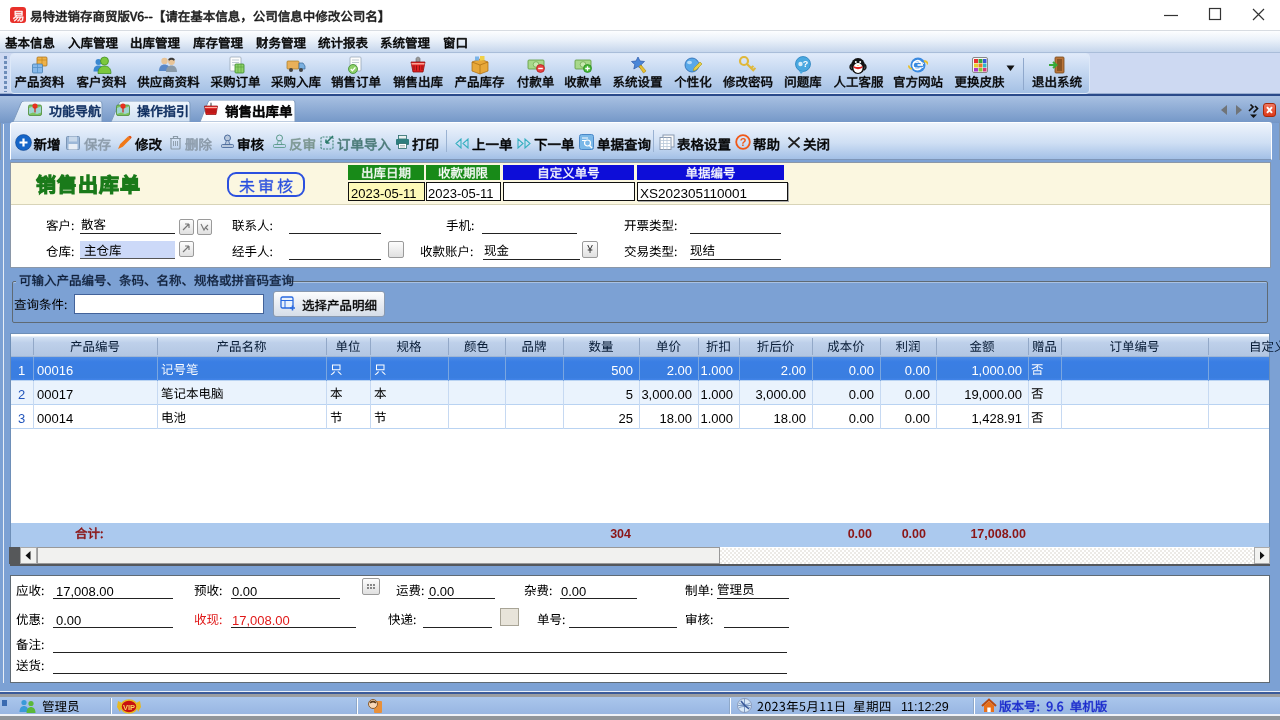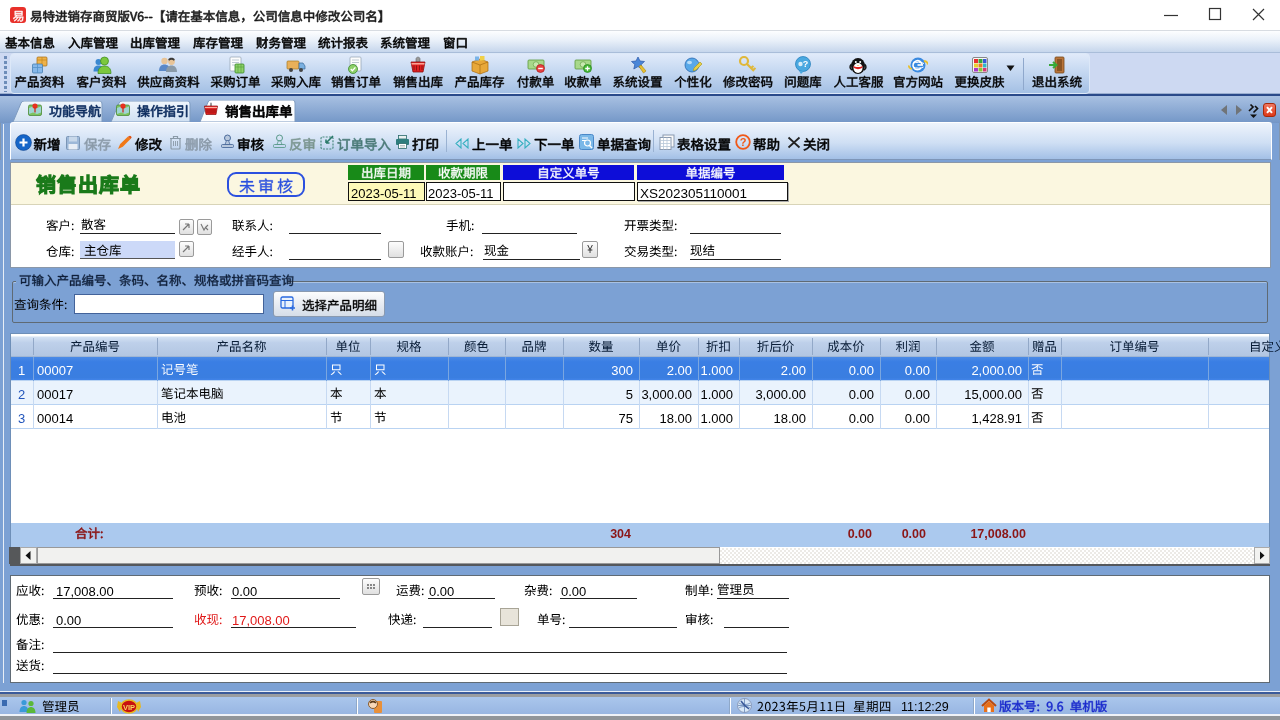--- a/index.html
+++ b/index.html
@@ -346,28 +346,28 @@
     <div style="position:absolute;left:639px;top:357px;width:1px;height:24px;background:#7aa6e0;"></div>
     <div style="position:absolute;left:698px;top:357px;width:1px;height:24px;background:#7aa6e0;"></div>
     <div style="position:absolute;left:739px;top:357px;width:1px;height:24px;background:#7aa6e0;"></div>
     <div style="position:absolute;left:812px;top:357px;width:1px;height:24px;background:#7aa6e0;"></div>
     <div style="position:absolute;left:880px;top:357px;width:1px;height:24px;background:#7aa6e0;"></div>
     <div style="position:absolute;left:936px;top:357px;width:1px;height:24px;background:#7aa6e0;"></div>
     <div style="position:absolute;left:1028px;top:357px;width:1px;height:24px;background:#7aa6e0;"></div>
     <div style="position:absolute;left:1061px;top:357px;width:1px;height:24px;background:#7aa6e0;"></div>
     <div style="position:absolute;left:1208px;top:357px;width:1px;height:24px;background:#7aa6e0;"></div>
     <div style="position:absolute;left:10px;top:362px;width:23px;font-size:13px;line-height:17px;color:#ffffff;text-align:center;white-space:pre;">1</div>
-    <div style="position:absolute;left:37px;top:362px;font-size:13px;line-height:17px;color:#ffffff;text-align:left;white-space:pre;">00007</div>
-    <div style="position:absolute;left:543px;top:362px;width:90px;font-size:13px;line-height:17px;color:#ffffff;text-align:right;white-space:pre;">300</div>
+    <div style="position:absolute;left:37px;top:362px;font-size:13px;line-height:17px;color:#ffffff;text-align:left;white-space:pre;">00016</div>
+    <div style="position:absolute;left:543px;top:362px;width:90px;font-size:13px;line-height:17px;color:#ffffff;text-align:right;white-space:pre;">500</div>
     <div style="position:absolute;left:602px;top:362px;width:90px;font-size:13px;line-height:17px;color:#ffffff;text-align:right;white-space:pre;">2.00</div>
     <div style="position:absolute;left:643px;top:362px;width:90px;font-size:13px;line-height:17px;color:#ffffff;text-align:right;white-space:pre;">1.000</div>
     <div style="position:absolute;left:716px;top:362px;width:90px;font-size:13px;line-height:17px;color:#ffffff;text-align:right;white-space:pre;">2.00</div>
     <div style="position:absolute;left:784px;top:362px;width:90px;font-size:13px;line-height:17px;color:#ffffff;text-align:right;white-space:pre;">0.00</div>
     <div style="position:absolute;left:840px;top:362px;width:90px;font-size:13px;line-height:17px;color:#ffffff;text-align:right;white-space:pre;">0.00</div>
-    <div style="position:absolute;left:932px;top:362px;width:90px;font-size:13px;line-height:17px;color:#ffffff;text-align:right;white-space:pre;">2,000.00</div>
+    <div style="position:absolute;left:932px;top:362px;width:90px;font-size:13px;line-height:17px;color:#ffffff;text-align:right;white-space:pre;">1,000.00</div>
     <div style="position:absolute;left:11px;top:381px;width:1258px;height:24px;background:#eaf3fd;"></div>
     <div style="position:absolute;left:11px;top:404px;width:1258px;height:1px;background:#b9d3f2;"></div>
     <div style="position:absolute;left:33px;top:381px;width:1px;height:24px;background:#c6d9f2;"></div>
     <div style="position:absolute;left:157px;top:381px;width:1px;height:24px;background:#c6d9f2;"></div>
     <div style="position:absolute;left:326px;top:381px;width:1px;height:24px;background:#c6d9f2;"></div>
     <div style="position:absolute;left:370px;top:381px;width:1px;height:24px;background:#c6d9f2;"></div>
     <div style="position:absolute;left:448px;top:381px;width:1px;height:24px;background:#c6d9f2;"></div>
     <div style="position:absolute;left:505px;top:381px;width:1px;height:24px;background:#c6d9f2;"></div>
     <div style="position:absolute;left:563px;top:381px;width:1px;height:24px;background:#c6d9f2;"></div>
     <div style="position:absolute;left:639px;top:381px;width:1px;height:24px;background:#c6d9f2;"></div>
@@ -380,41 +380,41 @@
     <div style="position:absolute;left:1061px;top:381px;width:1px;height:24px;background:#c6d9f2;"></div>
     <div style="position:absolute;left:1208px;top:381px;width:1px;height:24px;background:#c6d9f2;"></div>
     <div style="position:absolute;left:10px;top:386px;width:23px;font-size:13px;line-height:17px;color:#2255bb;text-align:center;white-space:pre;">2</div>
     <div style="position:absolute;left:37px;top:386px;font-size:13px;line-height:17px;color:#000000;text-align:left;white-space:pre;">00017</div>
     <div style="position:absolute;left:543px;top:386px;width:90px;font-size:13px;line-height:17px;color:#000000;text-align:right;white-space:pre;">5</div>
     <div style="position:absolute;left:602px;top:386px;width:90px;font-size:13px;line-height:17px;color:#000000;text-align:right;white-space:pre;">3,000.00</div>
     <div style="position:absolute;left:643px;top:386px;width:90px;font-size:13px;line-height:17px;color:#000000;text-align:right;white-space:pre;">1.000</div>
     <div style="position:absolute;left:716px;top:386px;width:90px;font-size:13px;line-height:17px;color:#000000;text-align:right;white-space:pre;">3,000.00</div>
     <div style="position:absolute;left:784px;top:386px;width:90px;font-size:13px;line-height:17px;color:#000000;text-align:right;white-space:pre;">0.00</div>
     <div style="position:absolute;left:840px;top:386px;width:90px;font-size:13px;line-height:17px;color:#000000;text-align:right;white-space:pre;">0.00</div>
-    <div style="position:absolute;left:932px;top:386px;width:90px;font-size:13px;line-height:17px;color:#000000;text-align:right;white-space:pre;">15,000.00</div>
+    <div style="position:absolute;left:932px;top:386px;width:90px;font-size:13px;line-height:17px;color:#000000;text-align:right;white-space:pre;">19,000.00</div>
     <div style="position:absolute;left:11px;top:428px;width:1258px;height:1px;background:#b9d3f2;"></div>
     <div style="position:absolute;left:33px;top:405px;width:1px;height:24px;background:#c6d9f2;"></div>
     <div style="position:absolute;left:157px;top:405px;width:1px;height:24px;background:#c6d9f2;"></div>
     <div style="position:absolute;left:326px;top:405px;width:1px;height:24px;background:#c6d9f2;"></div>
     <div style="position:absolute;left:370px;top:405px;width:1px;height:24px;background:#c6d9f2;"></div>
     <div style="position:absolute;left:448px;top:405px;width:1px;height:24px;background:#c6d9f2;"></div>
     <div style="position:absolute;left:505px;top:405px;width:1px;height:24px;background:#c6d9f2;"></div>
     <div style="position:absolute;left:563px;top:405px;width:1px;height:24px;background:#c6d9f2;"></div>
     <div style="position:absolute;left:639px;top:405px;width:1px;height:24px;background:#c6d9f2;"></div>
     <div style="position:absolute;left:698px;top:405px;width:1px;height:24px;background:#c6d9f2;"></div>
     <div style="position:absolute;left:739px;top:405px;width:1px;height:24px;background:#c6d9f2;"></div>
     <div style="position:absolute;left:812px;top:405px;width:1px;height:24px;background:#c6d9f2;"></div>
     <div style="position:absolute;left:880px;top:405px;width:1px;height:24px;background:#c6d9f2;"></div>
     <div style="position:absolute;left:936px;top:405px;width:1px;height:24px;background:#c6d9f2;"></div>
     <div style="position:absolute;left:1028px;top:405px;width:1px;height:24px;background:#c6d9f2;"></div>
     <div style="position:absolute;left:1061px;top:405px;width:1px;height:24px;background:#c6d9f2;"></div>
     <div style="position:absolute;left:1208px;top:405px;width:1px;height:24px;background:#c6d9f2;"></div>
     <div style="position:absolute;left:10px;top:410px;width:23px;font-size:13px;line-height:17px;color:#2255bb;text-align:center;white-space:pre;">3</div>
     <div style="position:absolute;left:37px;top:410px;font-size:13px;line-height:17px;color:#000000;text-align:left;white-space:pre;">00014</div>
-    <div style="position:absolute;left:543px;top:410px;width:90px;font-size:13px;line-height:17px;color:#000000;text-align:right;white-space:pre;">75</div>
+    <div style="position:absolute;left:543px;top:410px;width:90px;font-size:13px;line-height:17px;color:#000000;text-align:right;white-space:pre;">25</div>
     <div style="position:absolute;left:602px;top:410px;width:90px;font-size:13px;line-height:17px;color:#000000;text-align:right;white-space:pre;">18.00</div>
     <div style="position:absolute;left:643px;top:410px;width:90px;font-size:13px;line-height:17px;color:#000000;text-align:right;white-space:pre;">1.000</div>
     <div style="position:absolute;left:716px;top:410px;width:90px;font-size:13px;line-height:17px;color:#000000;text-align:right;white-space:pre;">18.00</div>
     <div style="position:absolute;left:784px;top:410px;width:90px;font-size:13px;line-height:17px;color:#000000;text-align:right;white-space:pre;">0.00</div>
     <div style="position:absolute;left:840px;top:410px;width:90px;font-size:13px;line-height:17px;color:#000000;text-align:right;white-space:pre;">0.00</div>
     <div style="position:absolute;left:932px;top:410px;width:90px;font-size:13px;line-height:17px;color:#000000;text-align:right;white-space:pre;">1,428.91</div>
     <div style="position:absolute;left:11px;top:523px;width:1258px;height:24px;background:#abc9ee;"></div>
     <div style="position:absolute;left:541px;top:526px;width:90px;font-size:12.5px;line-height:16px;color:#8b1515;text-align:right;white-space:pre;font-weight:bold;">304</div>
     <div style="position:absolute;left:782px;top:526px;width:90px;font-size:12.5px;line-height:16px;color:#8b1515;text-align:right;white-space:pre;font-weight:bold;">0.00</div>
     <div style="position:absolute;left:836px;top:526px;width:90px;font-size:12.5px;line-height:16px;color:#8b1515;text-align:right;white-space:pre;font-weight:bold;">0.00</div>

